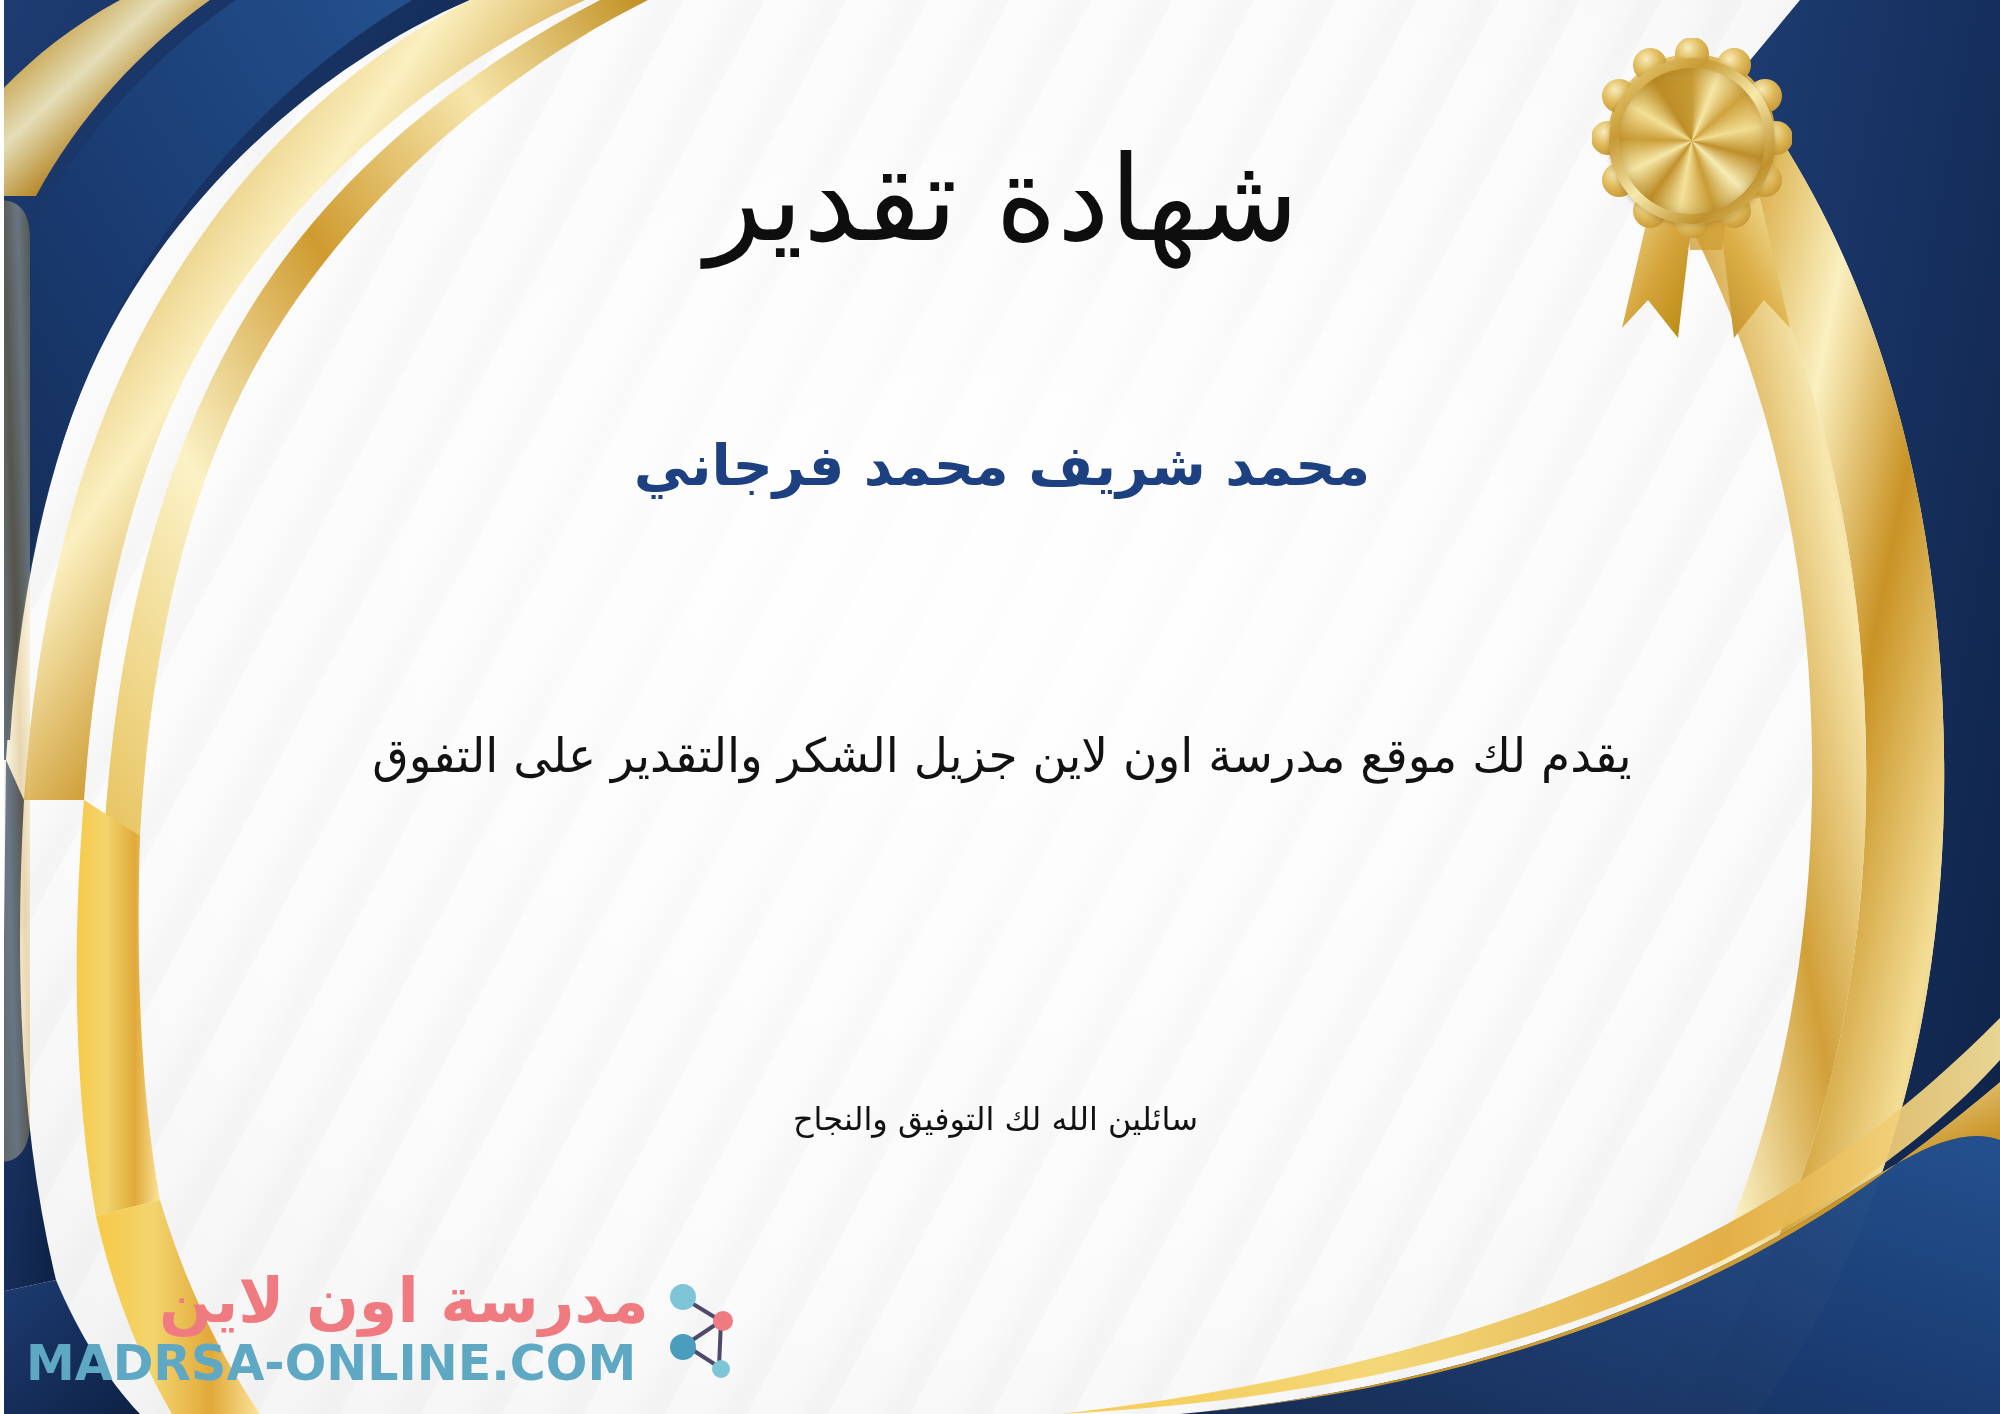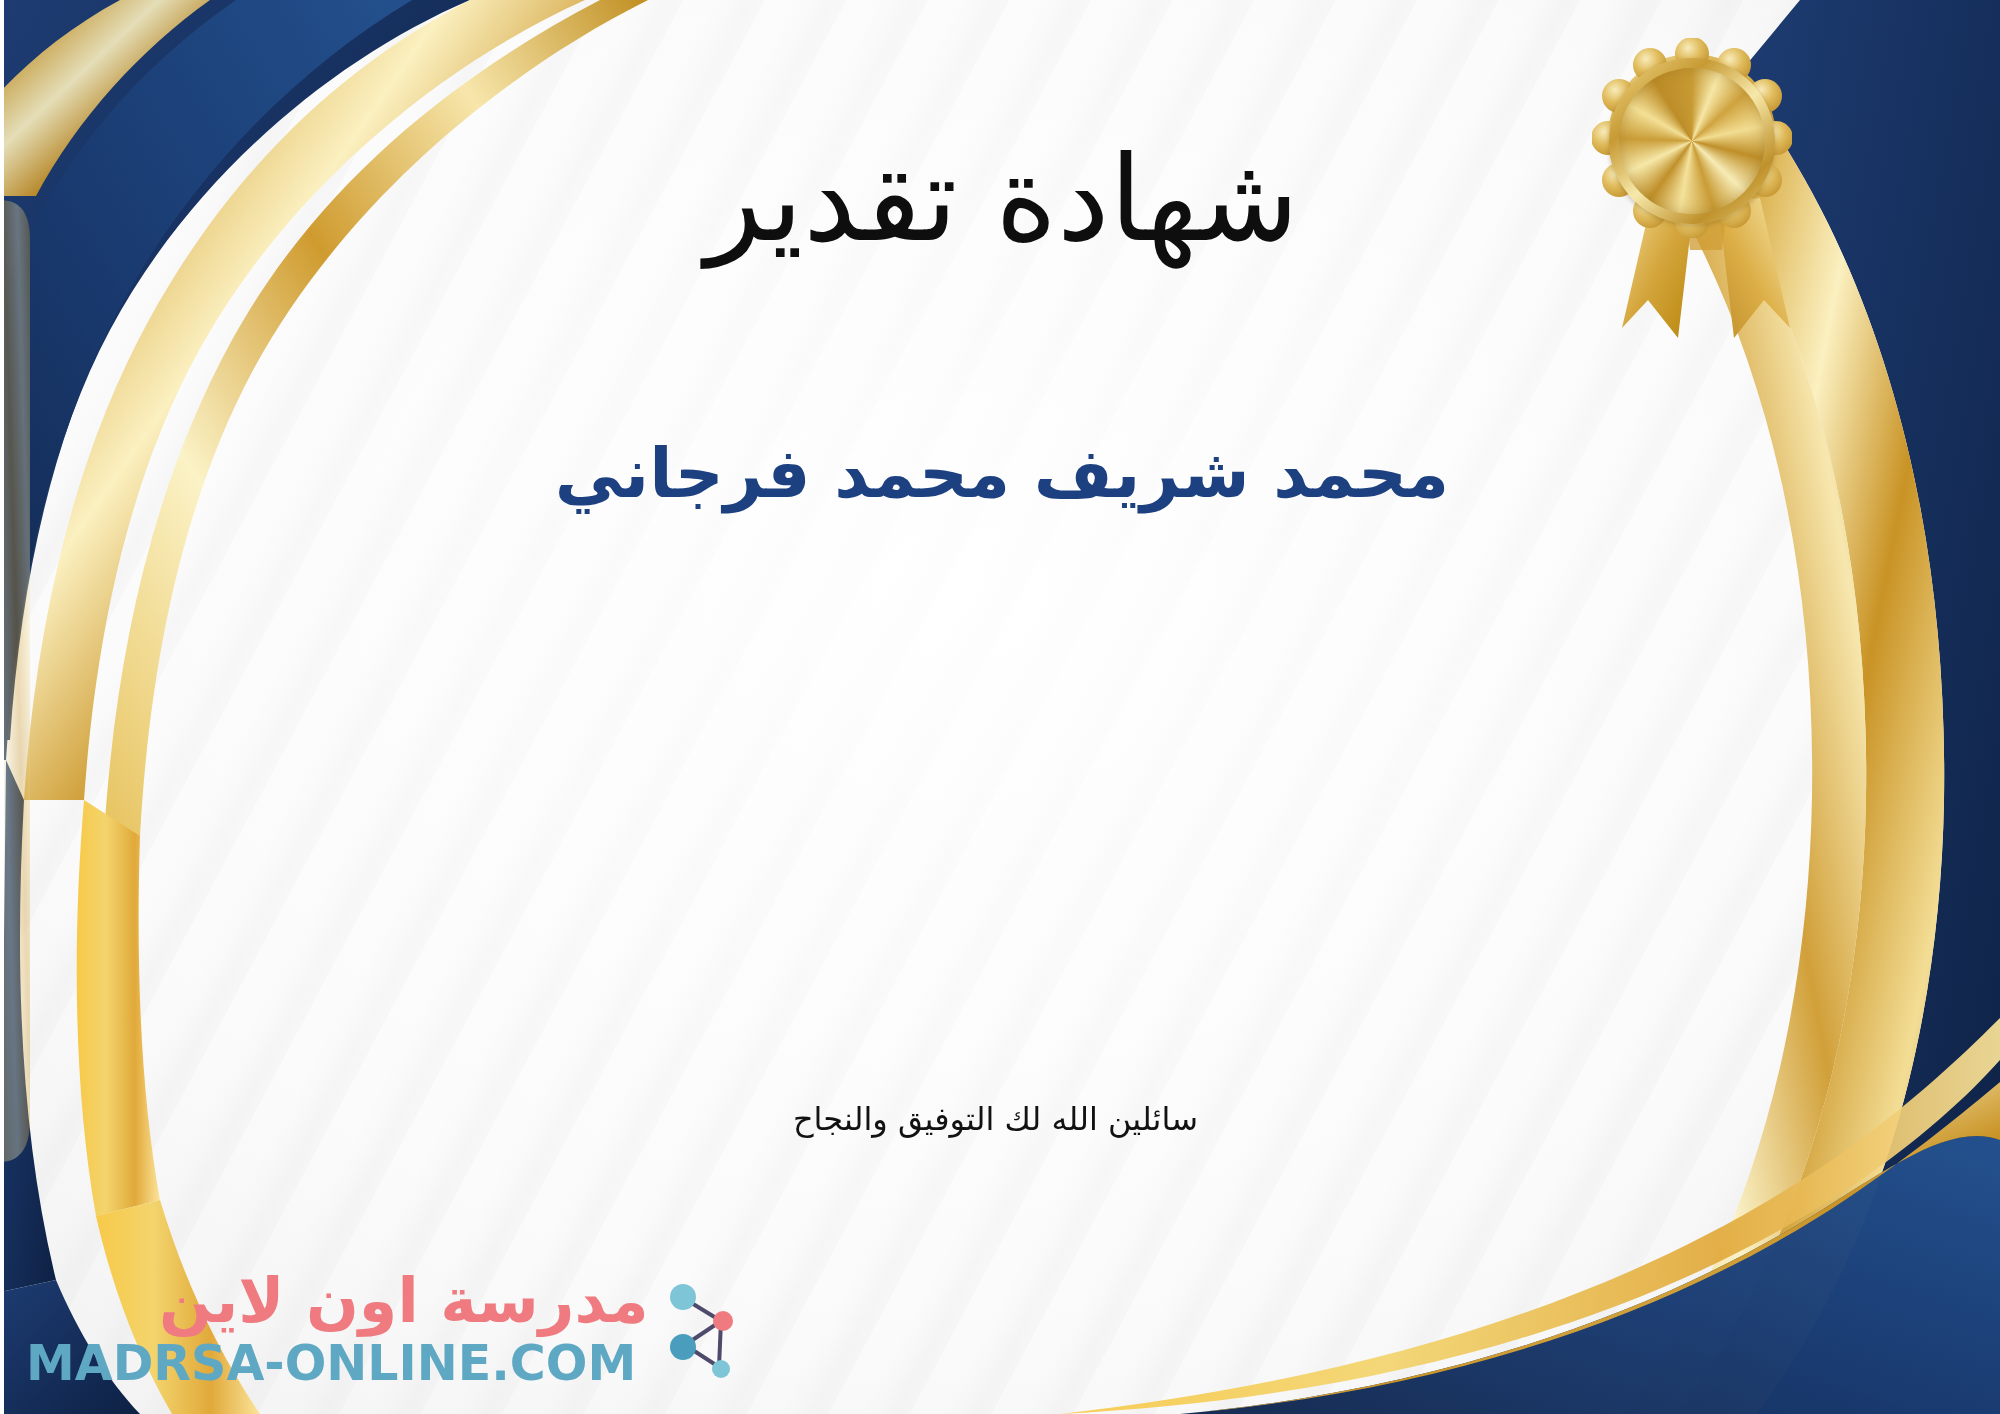--- a/index.html
+++ b/index.html
@@ -106,21 +106,21 @@
     color:#0e0e0e;
     letter-spacing:0px;
     line-height:1.18;
     font-family:"DejaVu Sans", sans-serif;
     text-shadow:0 1px 0 rgba(255,255,255,0.5);
   }
 
   .recipient-name {
     position:absolute;
     top:430px; left:0; right:0;
-    font-size:68px;
+    font-size:56px;
     font-weight:bold;
     color:#1d4180;
     line-height:1.28;
     padding:0 190px;
     font-family:"DejaVu Sans", sans-serif;
   }
 
   .body-block {
     position:absolute;
     top:718px; left:0; right:0;
@@ -308,20 +308,21 @@
     <div class="medal-core"></div>
   </div>
 
   <div class="content">
 
     <div class="cert-title">شهادة تقدير</div>
 
     <div class="recipient-name">محمد شريف محمد فرجاني</div>
 
     <div class="body-block">
+      <span class="body-line">يقدم لك موقع مدرسة اون لاين جزيل الشكر  والتقدير على التفوق</span>
     </div>
 
     <div class="closing-line">سائلين الله لك التوفيق  والنجاح</div>
   </div>
 
   <div class="logo-block">
     <div class="logo-icon">
       <svg width="92" height="112" viewBox="0 0 92 112" xmlns="http://www.w3.org/2000/svg">
         <g stroke="#4e4a6b" stroke-width="4" fill="none" stroke-linecap="round">
           <line x1="26" y1="26" x2="62" y2="48"></line>

